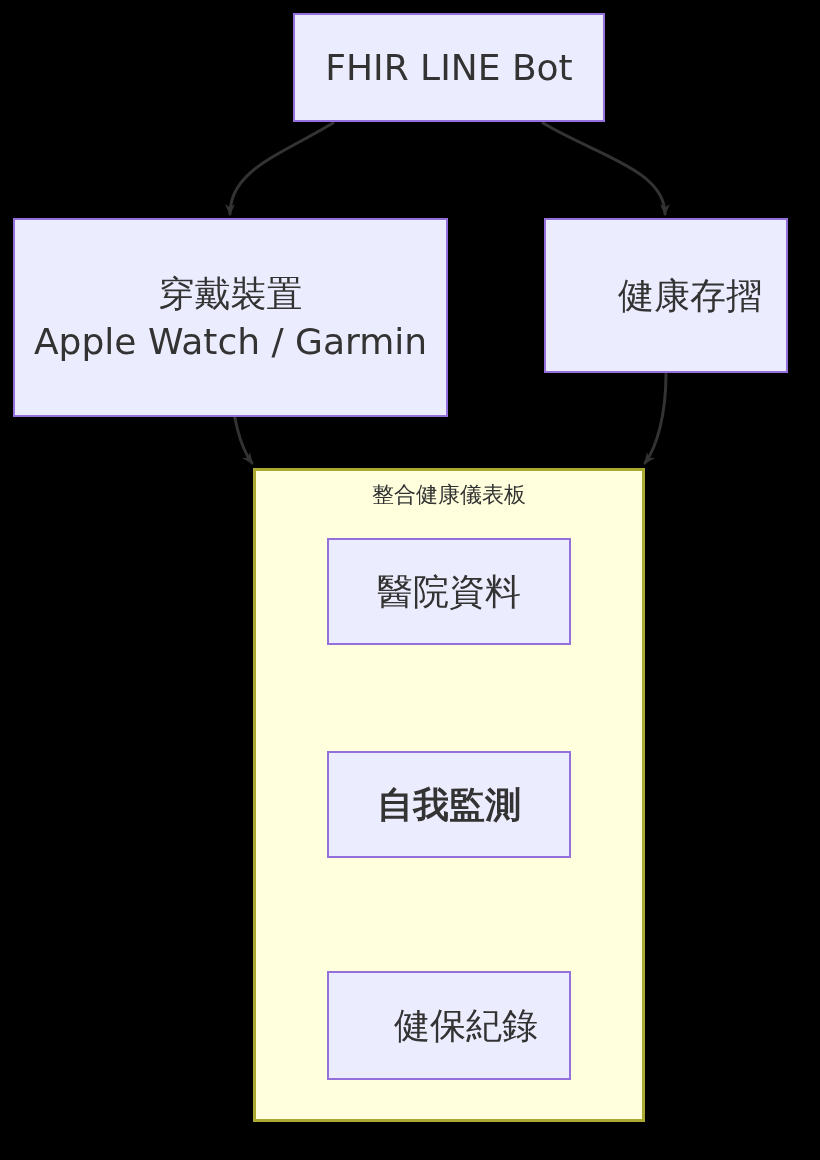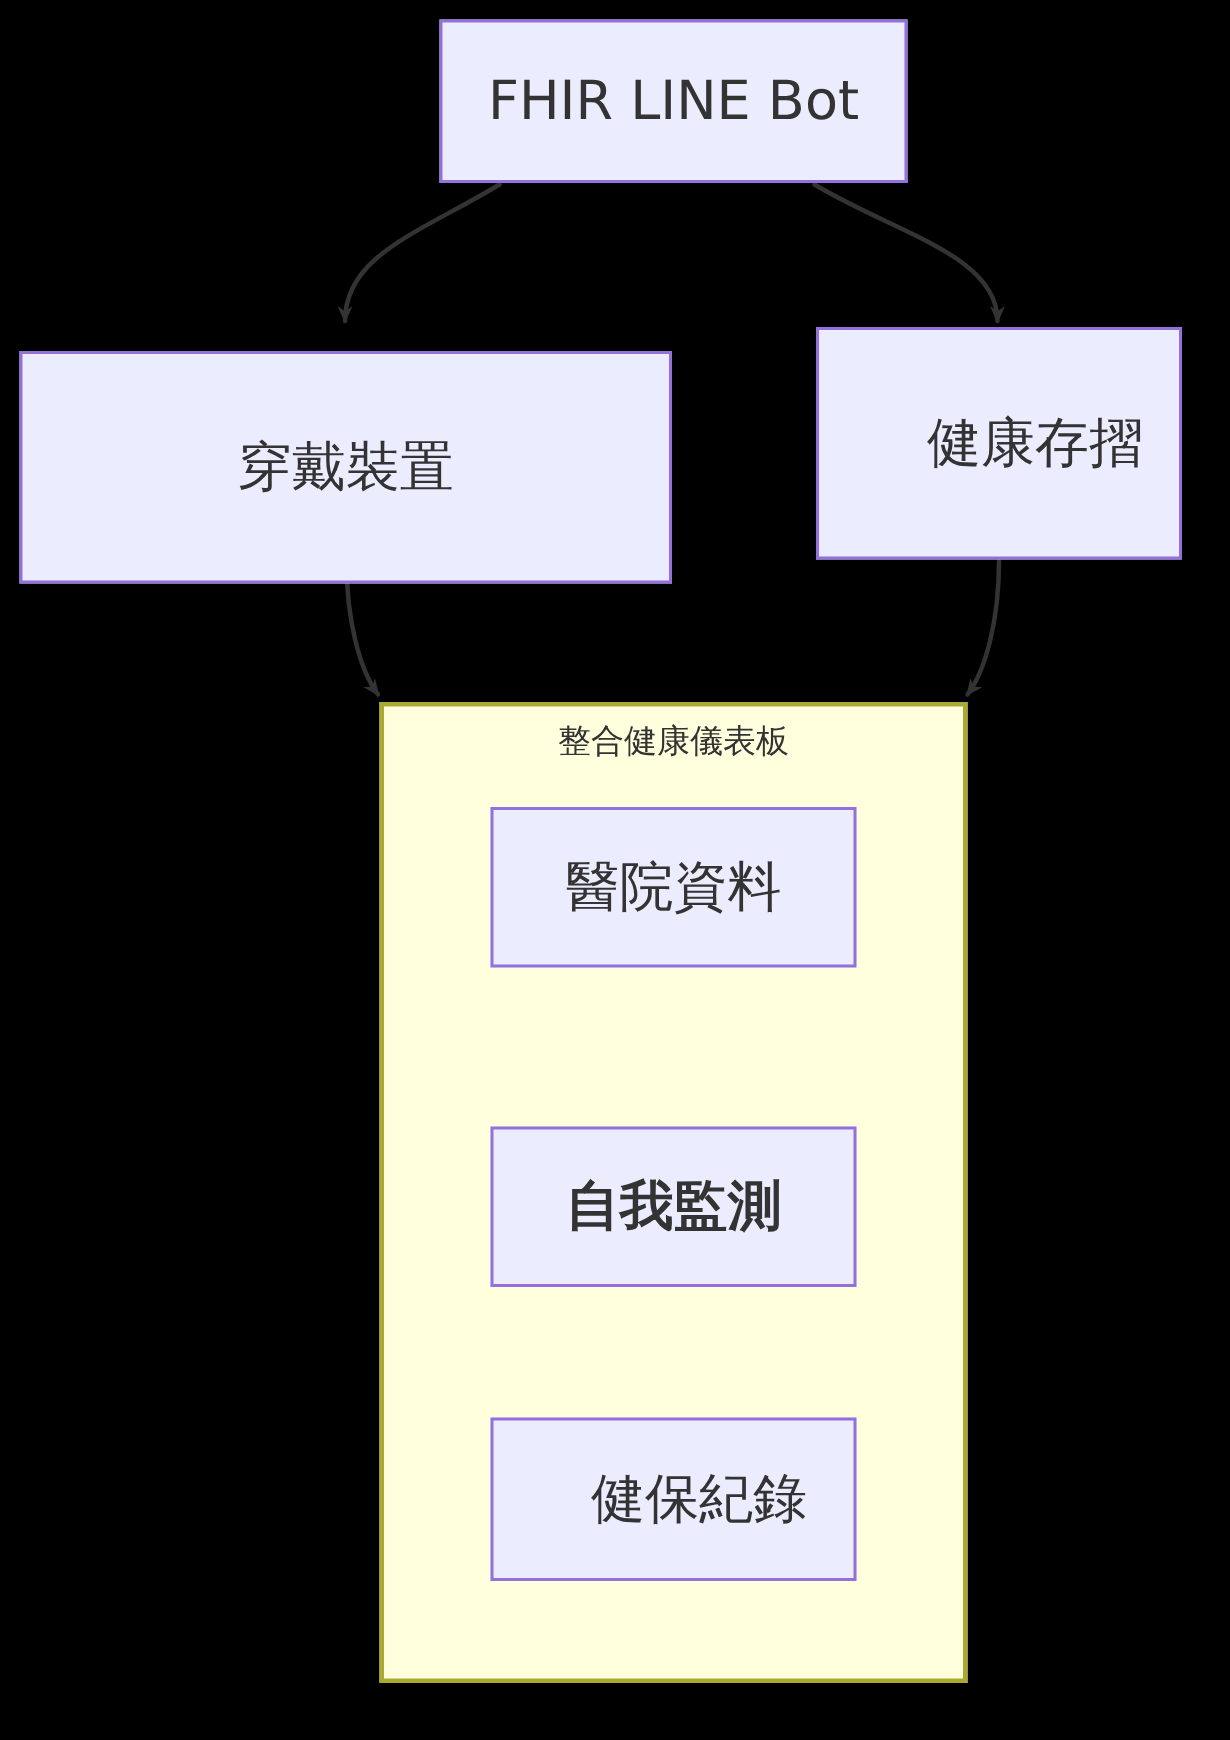--- a/index.html
+++ b/index.html
@@ -32,21 +32,21 @@
     display: flex;
     flex-direction: column;
     align-items: center;
     justify-content: center;
     text-align: center;
     font-size: 36px;
     line-height: 48px;
     color: #333333;
   }
   .node-fhir      { left: 293px; top: 13px;  width: 312px; height: 109px; }
-  .node-wearable  { left: 13px;  top: 218px; width: 435px; height: 155px; margin-top: 16px; }
+  .node-wearable  { left: 13px;  top: 218px; width: 435px; height: 199px; }
   .node-passbook  { left: 544px; top: 218px; width: 244px; height: 155px; padding-left: 48px; }
   .cluster {
     position: absolute;
     box-sizing: border-box;
     left: 253px; top: 468px; width: 392px; height: 654px;
     background: #FFFFDE;
     border: 3px solid #AAAA33;
   }
   .cluster-title {
     position: absolute;
@@ -54,21 +54,21 @@
     left: 0;
     width: 100%;
     text-align: center;
     font-size: 22px;
     line-height: 38px;
     color: #333333;
   }
   .node-inner      { width: 244px; height: 107px; }
   .node-hospital   { left: 71px; top: 67px; }
   .node-self       { left: 71px; top: 280px; font-weight: bold; }
-  .node-nhi        { left: 71px; top: 474px; height: 109px; padding-left: 34px; }
+  .node-nhi        { left: 71px; top: 500px; height: 109px; padding-left: 34px; }
   .edge {
     stroke: #333333;
     stroke-width: 3px;
     fill: none;
     stroke-linecap: round;
   }
 </style>
 </head>
 <body>
 
@@ -85,20 +85,21 @@
     <path class="edge" d="M231,374 C231,414 240,447 252,463" marker-end="url(#arrowhead)"></path>
     <path class="edge" d="M666,374 C666,414 657,447 645,463" marker-end="url(#arrowhead)"></path>
   </svg>
 
   <div class="node node-fhir">
     <span>FHIR LINE Bot</span>
   </div>
 
   <div class="node node-wearable">
     <span>穿戴裝置</span>
+    <span>Apple Watch / Garmin</span>
   </div>
 
   <div class="node node-passbook">
     <span>健康存摺</span>
   </div>
 
   <div class="cluster">
     <div class="cluster-title">整合健康儀表板</div>
 
     <div class="node node-inner node-hospital">

